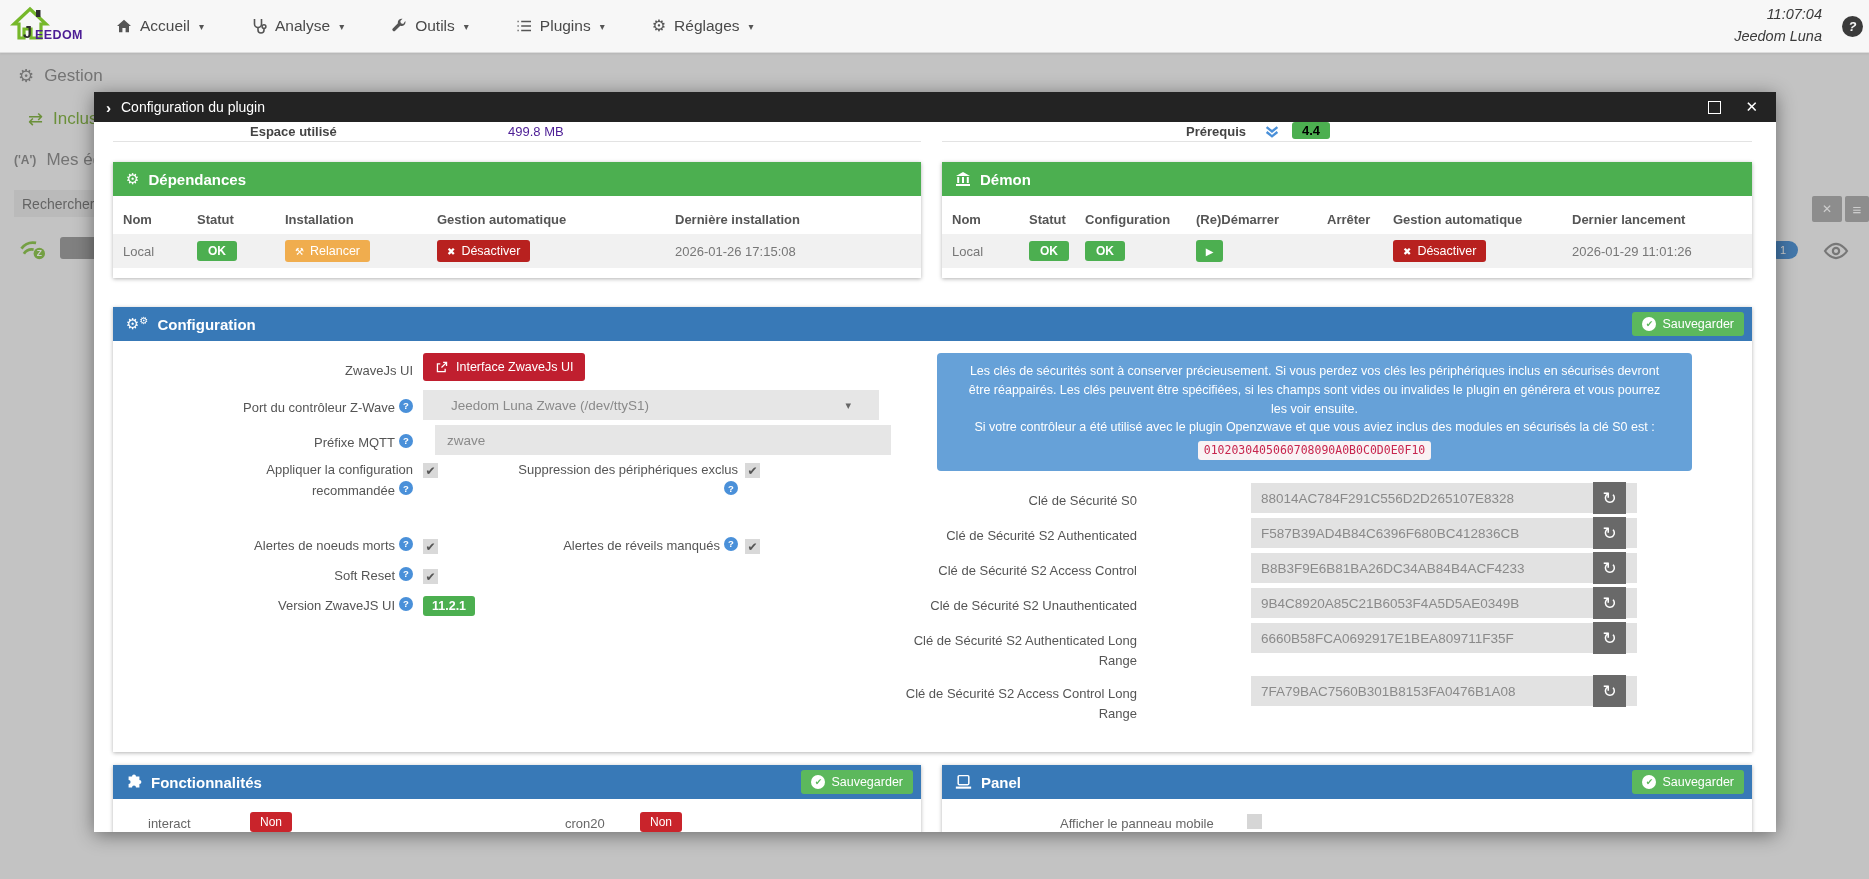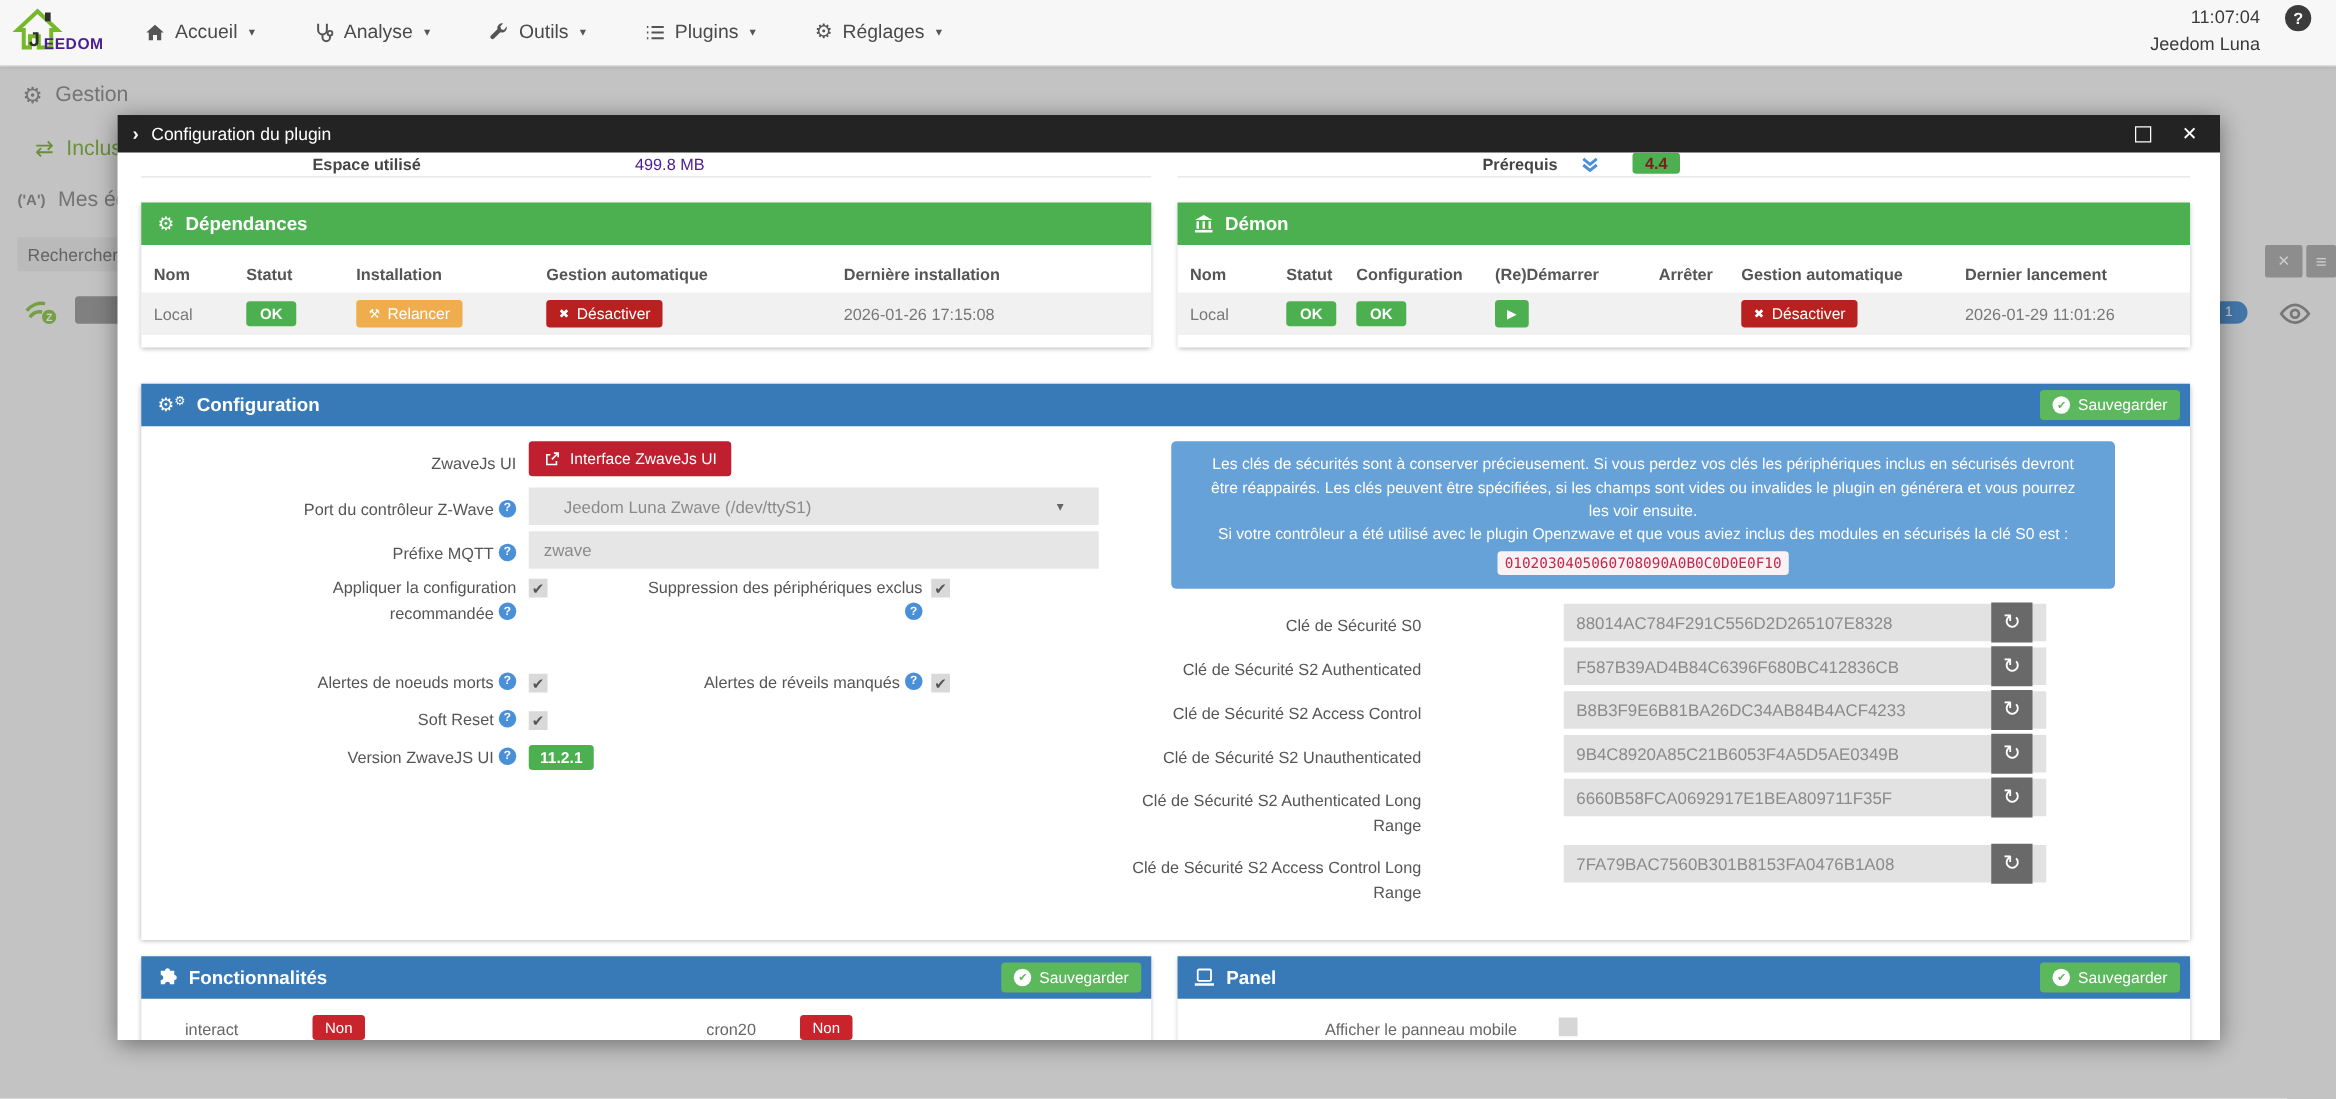--- a/index.html
+++ b/index.html
@@ -12,21 +12,21 @@
   .navbar{position:absolute;top:0;left:0;width:1869px;height:52px;background:#f7f7f7;
     border-bottom:1px solid #dcdcdc;display:flex;align-items:center;z-index:30;box-shadow:0 1px 2px rgba(0,0,0,.08);}
   .logo{position:relative;width:78px;height:44px;margin-left:8px;cursor:pointer;}
   .logo svg{position:absolute;left:2px;top:2px;}
   .logo-j{position:absolute;left:15px;top:20px;font-size:16px;font-weight:bold;color:#2e2e2e;}
   .logo-text{position:absolute;left:27px;top:24px;font-size:12.5px;font-weight:bold;color:#4c1d95;letter-spacing:.4px;}
   .nav-menu{display:flex;gap:47px;margin-left:30px;}
   .nav-item{display:flex;align-items:center;gap:8px;font-size:15.5px;color:#4a4a4a;cursor:pointer;}
   .nav-item .glyph{font-size:16px;color:#555;line-height:1;}
   .caret{font-size:10px;color:#555;margin-left:1px;}
-  .nav-right{margin-left:auto;display:flex;gap:20px;padding-right:20px;}
+  .nav-right{margin-left:auto;display:flex;align-items:center;gap:20px;padding-right:6px;font-style:italic;}
   .clock-block{text-align:right;font-size:14.5px;color:#3a3a3a;line-height:1.5;}
   .help-circle{width:21px;height:21px;border-radius:50%;background:#3b3b3b;color:#f7f7f7;
     font-size:13px;font-weight:bold;display:flex;align-items:center;justify-content:center;cursor:pointer;}
   
   .backdrop{position:absolute;top:52px;left:0;width:1869px;height:827px;background:#f2f2f2;}
   .bg-item{position:absolute;display:flex;align-items:center;gap:10px;font-size:17px;color:#8a8a8a;}
   .bg-item .glyph{font-size:18px;line-height:1;}
   .bg-search{position:absolute;left:14px;top:138px;width:170px;height:27px;background:#e6e6e6;border:none;
     font-size:14px;color:#999;padding:0 8px;font-family:"Liberation Sans","DejaVu Sans",sans-serif;}
   .bg-plugin-chip{position:absolute;left:60px;top:185px;width:56px;height:22px;background:#9a9a9a;border-radius:3px;}
@@ -44,21 +44,21 @@
   .win-btn{display:flex;align-items:center;justify-content:center;cursor:pointer;color:#fff;}
   .maximize-box{width:11px;height:11px;border:1.5px solid #fff;margin-right:24px;}
   .close-x{font-size:15px;margin-right:6px;}
   .modal-body{position:relative;height:710px;overflow:hidden;}
   
   .cutrow{position:absolute;top:0;height:19px;border-bottom:1px solid #e3e3e3;overflow:hidden;}
   .cutrow span{position:absolute;bottom:2px;font-size:13px;}
   .cut-label{font-weight:bold;color:#444;}
   .cut-value{color:#4c1d95;}
   .prereq-badge{position:absolute;left:350px;bottom:1px;width:38px;height:17px;background:#4caf50;border-radius:3px;
-    color:#7f1d1d;font-size:11.5px;font-weight:bold;display:flex;align-items:center;justify-content:center;margin-left:14px;}
+    color:#000000;font-size:11.5px;font-weight:bold;display:flex;align-items:center;justify-content:center;}
   .dbl-chevron{position:absolute;left:322px;bottom:2px;}
   
   .panel{position:absolute;background:#fff;box-shadow:0 1px 4px rgba(0,0,0,.3);}
   .panel-header{height:34px;display:flex;align-items:center;padding:0 13px;color:#fff;font-size:15px;font-weight:bold;
     gap:9px;position:relative;}
   .panel-header.green{background:#4caf50;}
   .panel-header.blue{background:#3879b7;}
   .panel-header .glyph{font-size:15px;font-weight:normal;}
   .save-btn{position:absolute;right:8px;top:5px;height:24px;background:#5cb85c;border-radius:3px;color:#fff;
     font-size:12.5px;font-weight:normal;display:flex;align-items:center;gap:6px;padding:0 10px;cursor:pointer;}
@@ -338,21 +338,21 @@
           <span>Port du contrôleur Z-Wave</span><span class="qmark">?</span>
         </div>
         <div class="select" style="top:49px;">
           <span>Jeedom Luna Zwave (/dev/ttyS1)</span>
           <span class="caret">▾</span>
         </div>
 
         <div class="form-label" style="left:10px;width:290px;top:92px;">
           <span>Préfixe MQTT</span><span class="qmark">?</span>
         </div>
-        <input class="txt-input" style="top: 84px;" value="zwave">
+        <input class="txt-input" style="top: 84px; margin-left: 12px;" value="zwave">
 
         <div class="form-label" style="left:100px;width:200px;top:119px;">
           <span>Appliquer la configuration recommandée</span><span class="qmark">?</span>
         </div>
         <span class="cb checked" style="left:310px;top:122px;"></span>
         <div class="form-label" style="left:390px;width:235px;top:119px;">
           <span>Suppression des périphériques exclus</span><span class="qmark">?</span>
         </div>
         <span class="cb checked" style="left:632px;top:122px;"></span>
 

